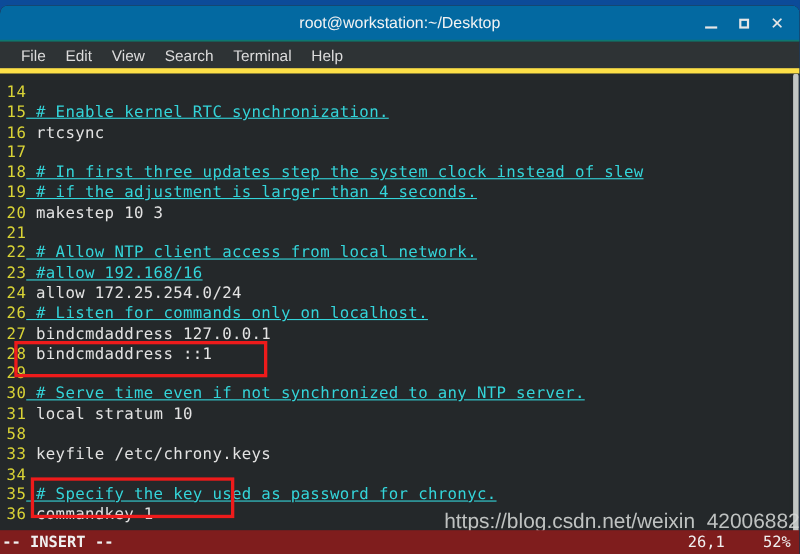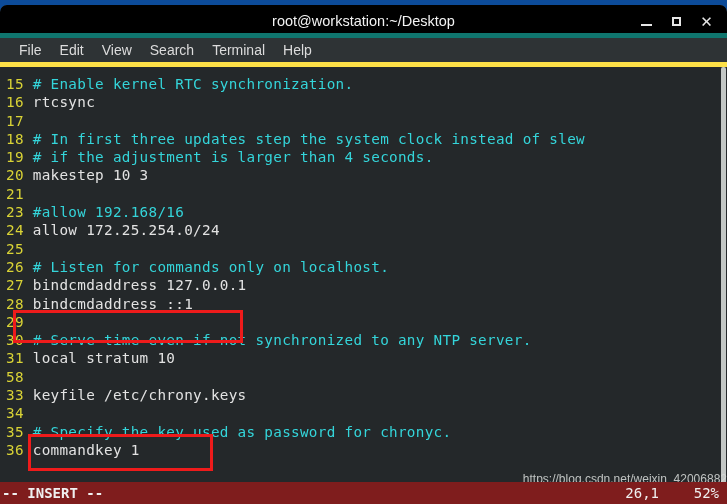--- a/index.html
+++ b/index.html
@@ -24,24 +24,24 @@
     background: #2b2f31;
     border-top-left-radius: 7px;
     border-top-right-radius: 7px;
     overflow: hidden;
   }
 
   
   #titlebar {
     position: relative;
     height: 33px;
-    background: #000000;
+    background: #0369a1;
     border-top-left-radius: 7px;
     border-top-right-radius: 7px;
-    border-bottom: 5px solid #0f766e;
+    border-bottom: 2px solid #0f766e;
   }
   #title-text {
     position: absolute;
     left: 0; right: 0; top: 0;
     line-height: 33px;
     text-align: center;
     color: #f3f3f3;
     font-family: "Liberation Sans", sans-serif;
     font-size: 14.5px;
   }
@@ -119,21 +119,21 @@
   .line {
     height: 18.3px;
     line-height: 18.3px;
     font-size: 14.3px;
     white-space: pre;
     padding-left: 6px;
     letter-spacing: 0.3px;
   }
   .lnum  { color: #d9d336; }
   .txt   { color: #e3e3e3; }
-  .txt.comment { color: #34d5da; }
+  .txt.comment { color: #34d5da; text-decoration: underline; }
 
   
   .hl-box {
     position: absolute;
     border: 3px solid #ee1b1b;
     pointer-events: none;
   }
   #hl-allow  { left: 13px;  top: 243px; width: 230px; height: 33px; }
   #hl-local  { left: 28px;  top: 367px; width: 185px; height: 37px; }
 
@@ -170,21 +170,21 @@
     color: #f0f0f0;
     white-space: pre;
     margin-left: 38px;
   }
 
   
   #watermark {
     position: absolute;
     right: 0px; bottom: 18px;
     font-family: "Liberation Sans", sans-serif;
-    font-size: 12px;
+    font-size: 19px;
     color: #d5d8d6;
     opacity: 0.88;
     white-space: pre;
   }
 </style>
 </head>
 <body>
 
 <div id="desktop">
 
@@ -207,30 +207,31 @@
       <div class="menu-item">Edit</div>
       <div class="menu-item">View</div>
       <div class="menu-item">Search</div>
       <div class="menu-item">Terminal</div>
       <div class="menu-item">Help</div>
     </div>
 
     <div id="terminal">
 
       <div id="buffer">
+          <div class="line"><span class="lnum">14</span><span class="txt"> </span></div>
           <div class="line"><span class="lnum">15</span><span class="txt comment"> # Enable kernel RTC synchronization.</span></div>
           <div class="line"><span class="lnum">16</span><span class="txt"> rtcsync</span></div>
           <div class="line"><span class="lnum">17</span><span class="txt"> </span></div>
           <div class="line"><span class="lnum">18</span><span class="txt comment"> # In first three updates step the system clock instead of slew</span></div>
           <div class="line"><span class="lnum">19</span><span class="txt comment"> # if the adjustment is larger than 4 seconds.</span></div>
           <div class="line"><span class="lnum">20</span><span class="txt"> makestep 10 3</span></div>
           <div class="line"><span class="lnum">21</span><span class="txt"> </span></div>
+          <div class="line"><span class="lnum">22</span><span class="txt comment"> # Allow NTP client access from local network.</span></div>
           <div class="line"><span class="lnum">23</span><span class="txt comment"> #allow 192.168/16</span></div>
           <div class="line"><span class="lnum">24</span><span class="txt"> allow 172.25.254.0/24</span></div>
-          <div class="line"><span class="lnum">25</span><span class="txt"> </span></div>
           <div class="line"><span class="lnum">26</span><span class="txt comment"> # Listen for commands only on localhost.</span></div>
           <div class="line"><span class="lnum">27</span><span class="txt"> bindcmdaddress 127.0.0.1</span></div>
           <div class="line"><span class="lnum">28</span><span class="txt"> bindcmdaddress ::1</span></div>
           <div class="line"><span class="lnum">29</span><span class="txt"> </span></div>
           <div class="line"><span class="lnum">30</span><span class="txt comment"> # Serve time even if not synchronized to any NTP server.</span></div>
           <div class="line"><span class="lnum">31</span><span class="txt"> local stratum 10</span></div>
           <div class="line"><span class="lnum">58</span><span class="txt"> </span></div>
           <div class="line"><span class="lnum">33</span><span class="txt"> keyfile /etc/chrony.keys</span></div>
           <div class="line"><span class="lnum">34</span><span class="txt"> </span></div>
           <div class="line"><span class="lnum">35</span><span class="txt comment"> # Specify the key used as password for chronyc.</span></div>

